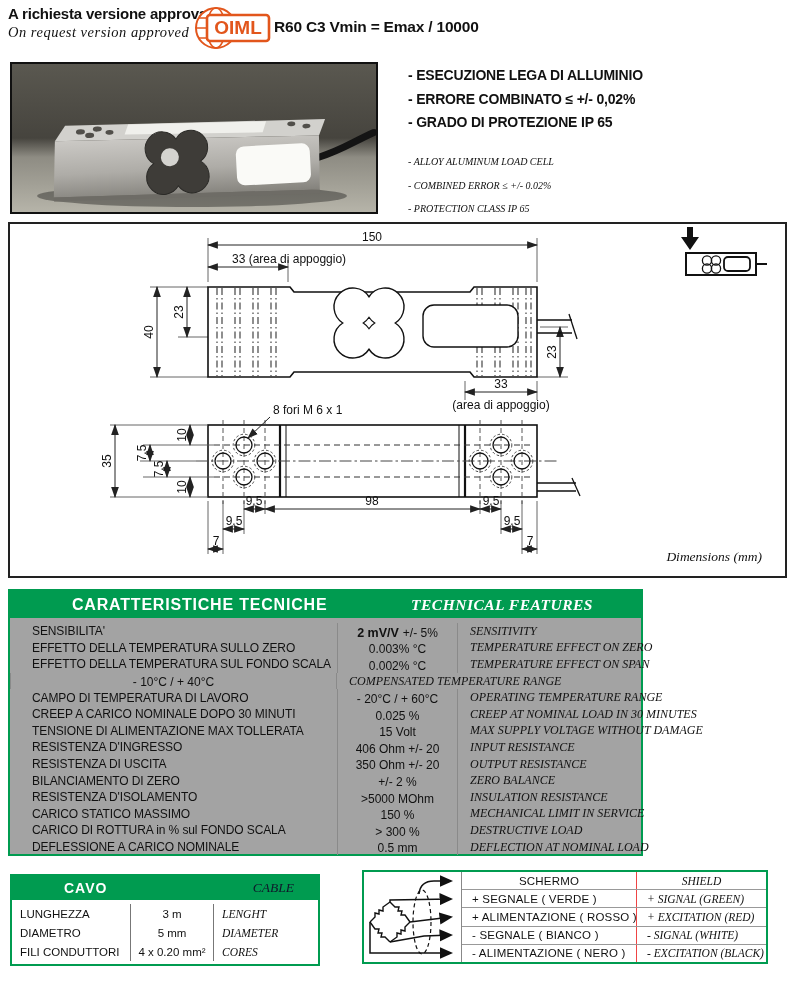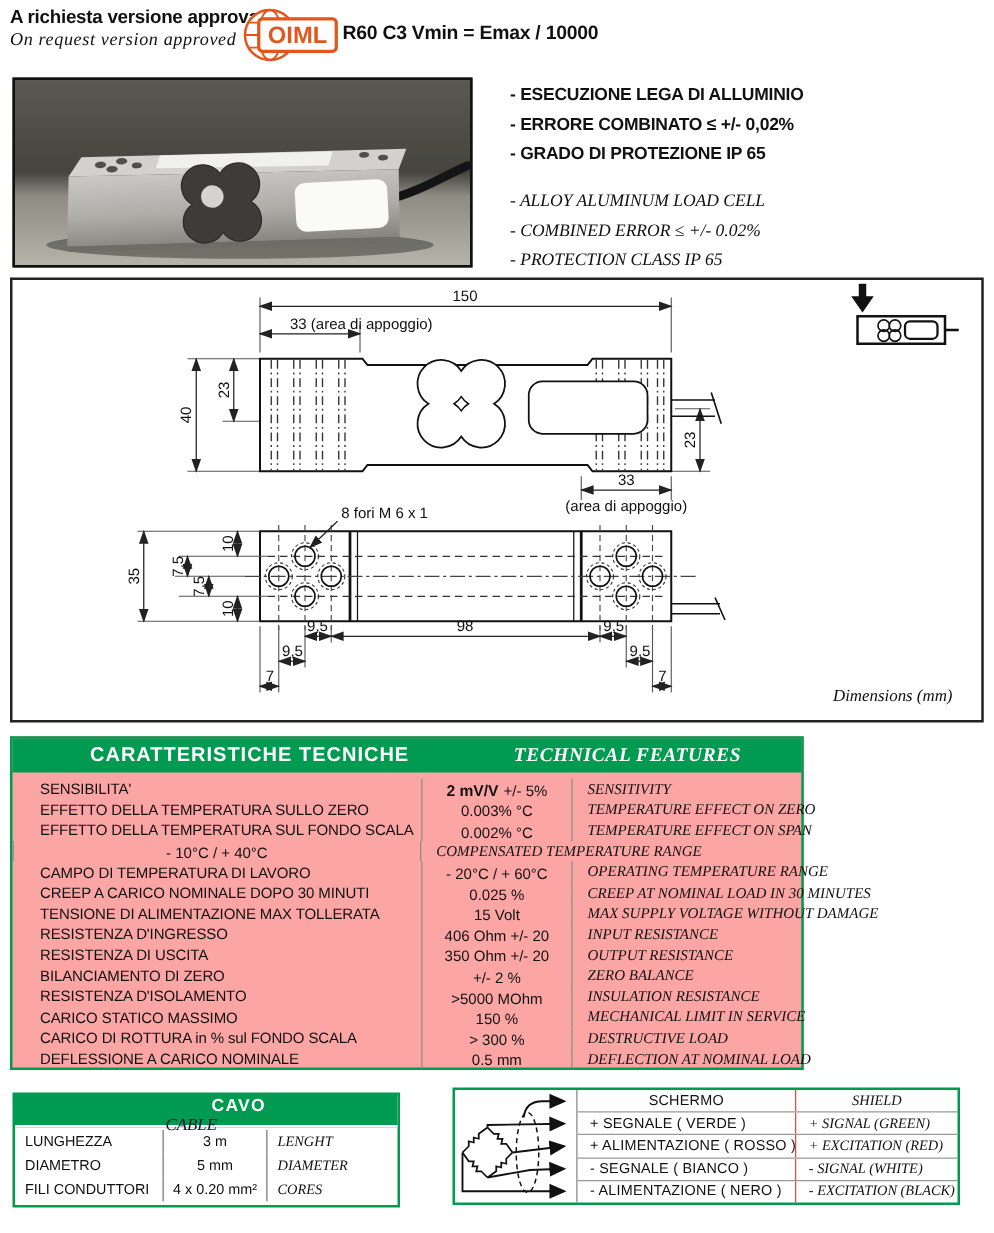--- a/index.html
+++ b/index.html
@@ -14,44 +14,44 @@
   .classification{position:absolute;left:274px;top:18px;font-size:15.5px;font-weight:bold;letter-spacing:-0.2px;}
 
   
   .photo{position:absolute;left:10px;top:62px;width:368px;height:152px;border:2px solid #111;box-sizing:border-box;background:#3c3a36;}
   .photo svg{display:block;}
 
   
   .bullets-it{position:absolute;left:408px;top:64px;width:380px;}
   .bullets-it div{font-size:14px;font-weight:bold;line-height:23.5px;letter-spacing:-0.2px;}
   .bullets-en{position:absolute;left:408px;top:150px;width:380px;}
-  .bullets-en div{font-family:"Liberation Serif","DejaVu Serif",serif;font-style:italic;font-size:14px;line-height:23.5px;}
+  .bullets-en div{font-family:"Liberation Serif","DejaVu Serif",serif;font-style:italic;font-size:10px;line-height:23.5px;}
 
   
   .drawing{position:absolute;left:8px;top:222px;width:779px;height:356px;border:2px solid #222;box-sizing:border-box;background:#fff;}
   .drawing svg{display:block;}
   .dimtext{font-family:"Liberation Sans","DejaVu Sans",sans-serif;font-size:12px;fill:#111;}
   .dimnote{font-family:"Liberation Serif","DejaVu Serif",serif;font-style:italic;font-size:13.5px;fill:#111;}
 
   
-  .specs{position:absolute;left:8px;top:589px;width:635px;height:267px;border:2px solid #009b50;box-sizing:border-box;background:#fca5a5;}
+  .specs{position:absolute;left:8px;top:589px;width:635px;height:267px;border:2px solid #009b50;box-sizing:border-box;background:#a3a3a3;}
   .specs-head{height:27px;background:#009b50;display:flex;align-items:center;justify-content:space-between;}
   .specs-head .t-it{color:#fff;font-weight:bold;font-size:16px;letter-spacing:0.8px;padding-left:62px;}
   .specs-head .t-en{color:#fff;font-weight:bold;font-style:italic;font-family:"Liberation Serif","DejaVu Serif",serif;font-size:15.5px;padding-right:48px;letter-spacing:0.5px;}
   .specs-body{padding-top:5px;}
   .srow{display:grid;grid-template-columns:327px 121px 1fr;height:16.6px;align-items:center;}
   .s-it{font-size:12px;padding-left:22px;letter-spacing:-0.1px;white-space:nowrap;}
   .s-val{height:100%;border-left:1px solid #8a8a8a;border-right:1px solid #8a8a8a;display:flex;align-items:flex-end;justify-content:center;font-size:12px;white-space:nowrap;}
   .s-val b{margin-right:4px;font-size:12.5px;}
   .s-val b:empty{display:none;}
   .s-en{font-family:"Liberation Serif","DejaVu Serif",serif;font-style:italic;font-size:12px;padding-left:12px;white-space:nowrap;}
 
   
   .cable{position:absolute;left:10px;top:874px;width:310px;border:2px solid #009b50;box-sizing:border-box;background:#fff;}
-  .cable-head{height:24px;background:#009b50;display:flex;align-items:center;justify-content:space-between;border-bottom:2px solid #fff;flex-direction:column;}
+  .cable-head{height:24px;background:#009b50;display:flex;align-items:center;justify-content:space-between;border-bottom:2px solid #fff;}
   .cable-head .t-it{color:#fff;font-weight:bold;font-size:14px;letter-spacing:1px;padding-left:52px;}
   .cable-head .t-en{color:#0f172a;font-weight:normal;font-style:italic;font-family:"Liberation Serif","DejaVu Serif",serif;font-size:13.5px;padding-right:24px;}
   .cable-body{padding:2px 0 3px 0;}
   .crow{display:grid;grid-template-columns:118px 84px 1fr;height:19px;align-items:center;}
   .c-it{font-size:11.5px;padding-left:8px;white-space:nowrap;}
   .c-val{height:100%;border-left:1px solid #777;border-right:1px solid #777;display:flex;align-items:center;justify-content:center;font-size:11.5px;white-space:nowrap;}
   .c-en{font-family:"Liberation Serif","DejaVu Serif",serif;font-style:italic;font-size:11.5px;padding-left:8px;white-space:nowrap;}
 
   
   .wiring{position:absolute;left:362px;top:870px;width:406px;height:94px;border:2px solid #009b50;box-sizing:border-box;background:#fff;display:flex;}

